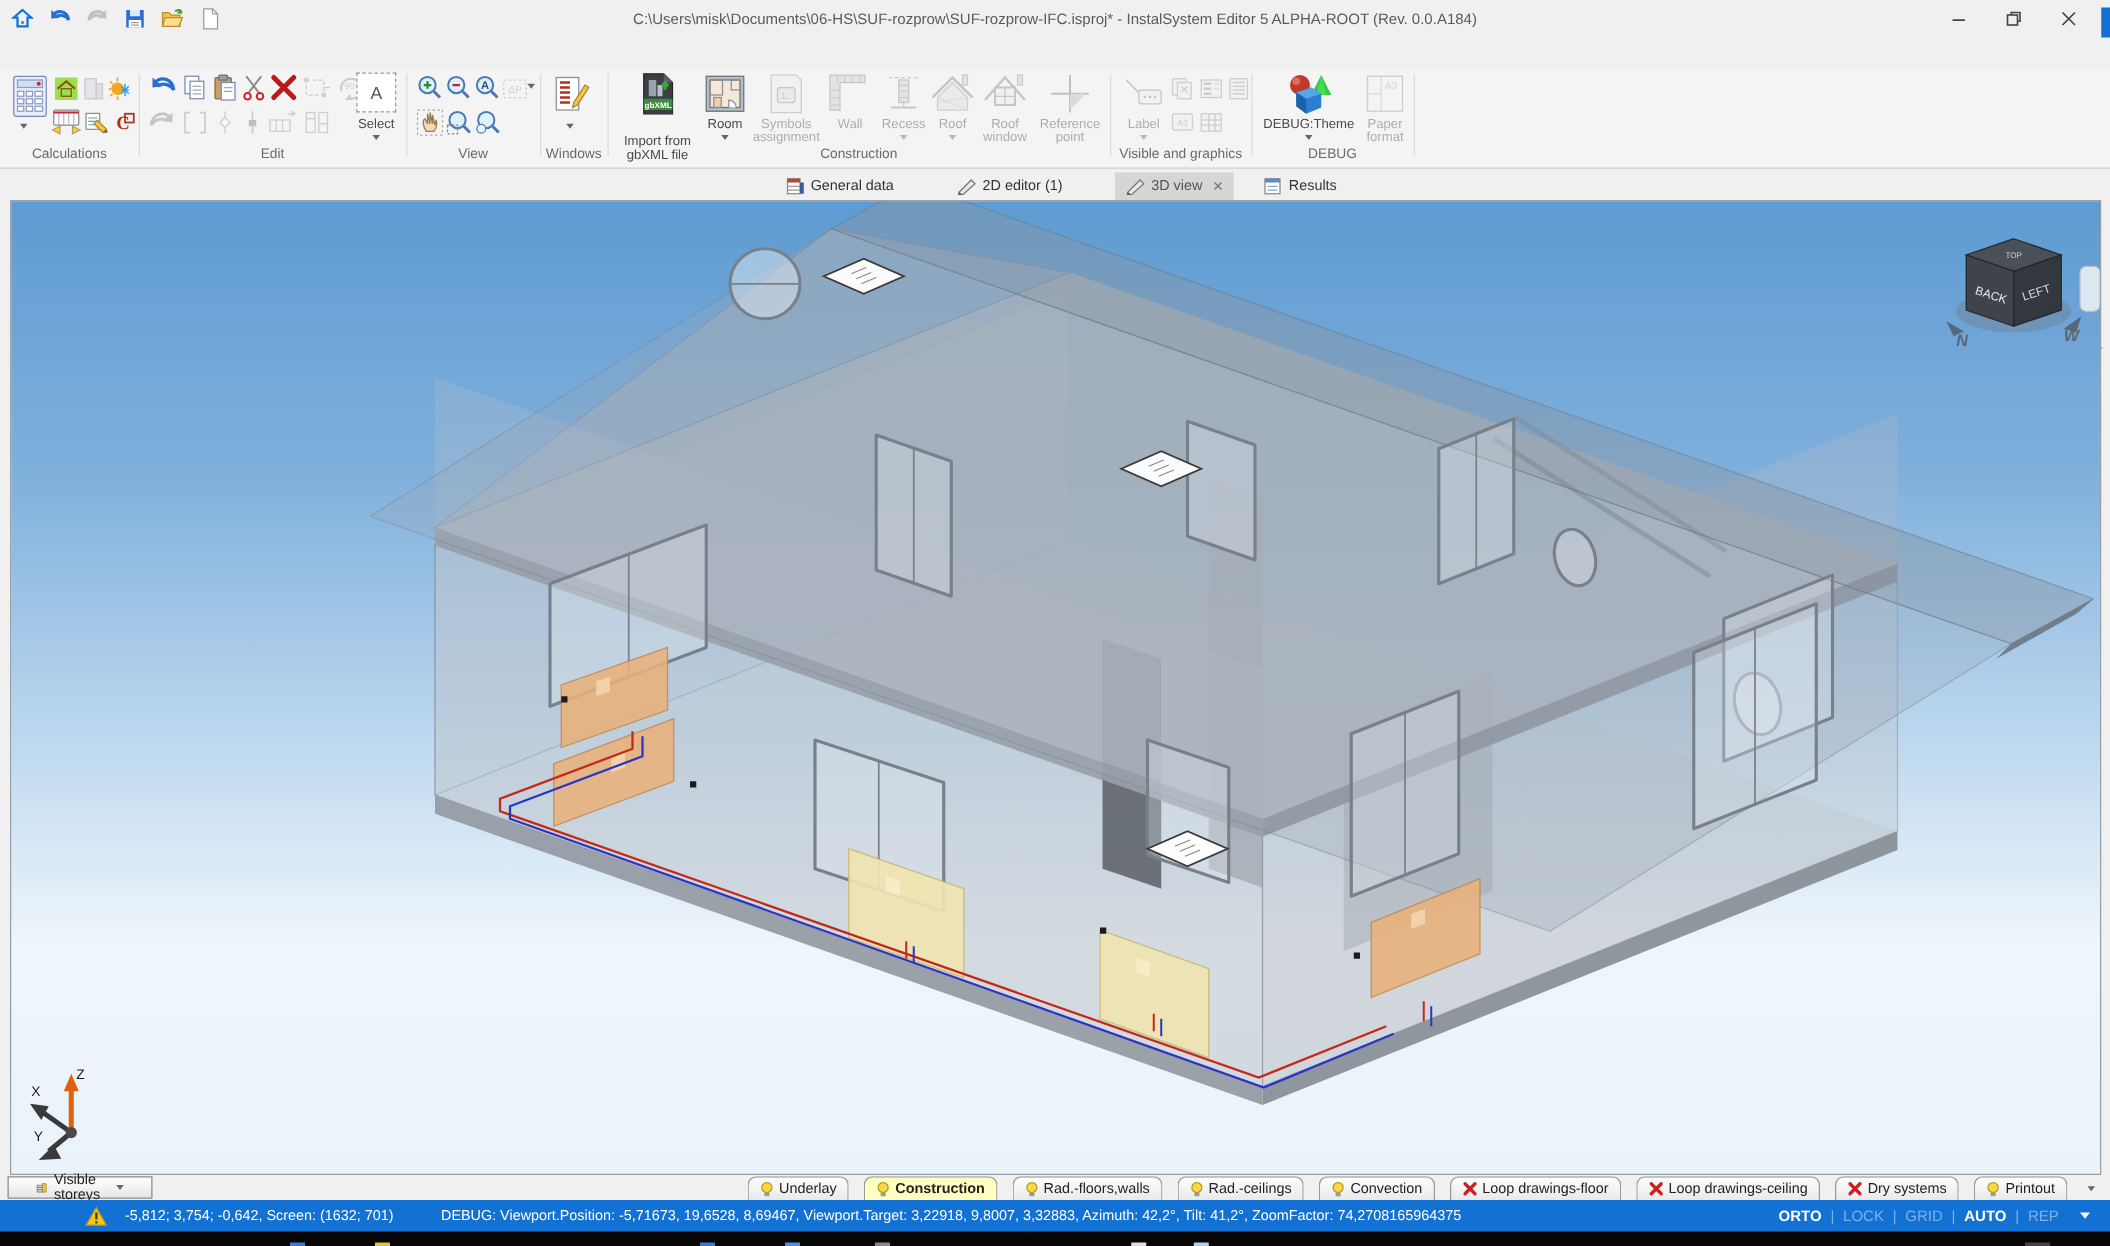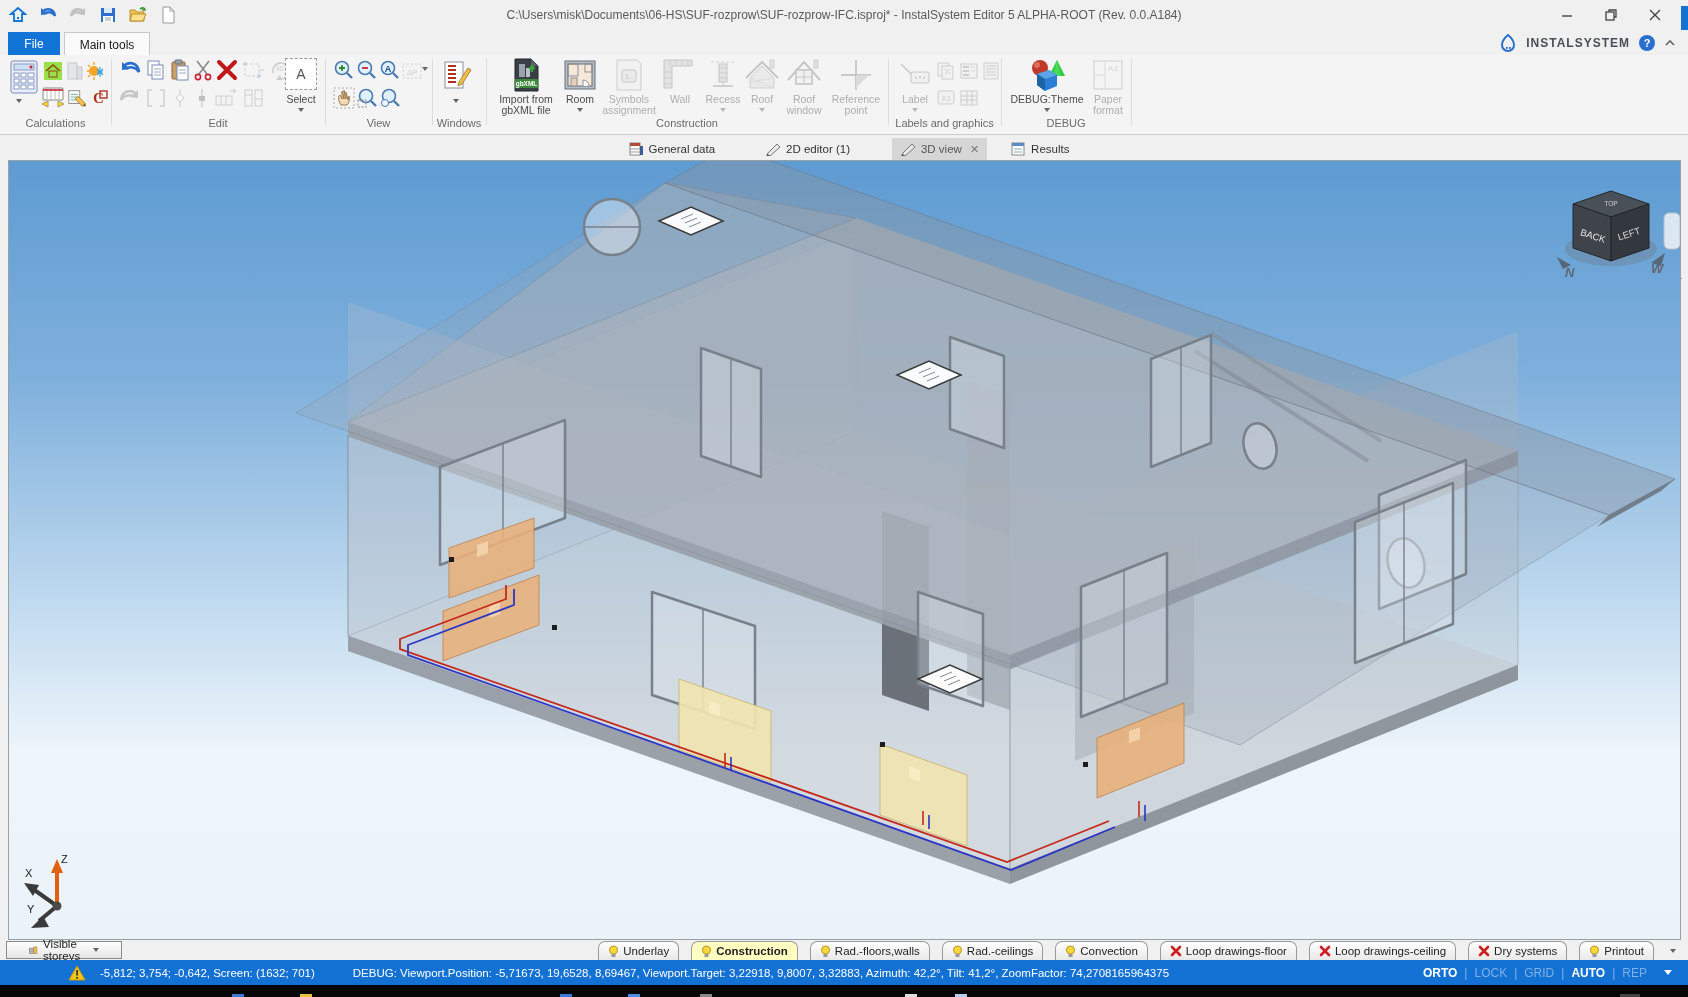--- a/index.html
+++ b/index.html
@@ -131,39 +131,20 @@
         </span>
       <span class="wb">
           <svg width="14" height="14" viewBox="0 0 14 14">
             <path d="M2 2 L12 12 M12 2 L2 12" stroke="#444" stroke-width="1.4"></path>
           </svg>
         </span>
     </div>
     <div class="bluesliver"></div>
   </div>
 
-  <div class="abs tabrow">
-    <div class="filetab">File</div>
-    <div class="maintab">Main tools</div>
-    <div class="brandbox">
-      <svg width="20" height="20" viewBox="0 0 20 20">
-          <path d="M10 2 C5 6 4 9 4 12 a6 6 0 0 0 12 0 C16 9 15 6 10 2 Z" fill="none" stroke="#2a6fd0" stroke-width="2"></path>
-          <rect x="8" y="14" width="1.8" height="1.8" fill="#2a6fd0"></rect>
-          <rect x="11" y="14" width="1.8" height="1.8" fill="#2a6fd0"></rect>
-        </svg>
-      <span class="brandtext">INSTALSYSTEM</span>
-      <svg width="18" height="18" viewBox="0 0 18 18">
-          <circle cx="9" cy="9" r="8" fill="#2a6fd0"></circle>
-          <text x="9" y="13" font-size="11" fill="#fff" text-anchor="middle" font-family="Liberation Sans" font-weight="bold">?</text>
-        </svg>
-      <svg width="12" height="12" viewBox="0 0 12 12">
-          <path d="M2 8 L6 4 L10 8" fill="none" stroke="#666" stroke-width="1.6"></path>
-        </svg>
-    </div>
-  </div>
 
   <div class="abs ribbon">
 
     <div class="gdiv" style="left:111px"></div>
     <div class="gdiv" style="left:325px"></div>
     <div class="gdiv" style="left:432px"></div>
     <div class="gdiv" style="left:486px"></div>
     <div class="gdiv" style="left:888px"></div>
     <div class="gdiv" style="left:1001px"></div>
     <div class="gdiv" style="left:1131px"></div>
@@ -421,21 +402,21 @@
     <div class="rbtn" style="left:494px;top:3px;width:64px">
       <svg width="30" height="34" viewBox="0 0 30 34">
           <path d="M4 1 L20 1 L27 8 L27 33 L4 33 Z" fill="#3a3f45" stroke="#23272c"></path>
           <path d="M20 1 L20 8 L27 8" fill="#5a6068"></path>
           <rect x="8" y="6" width="6" height="13" fill="#9aa2ac"></rect>
           <rect x="15" y="10" width="4" height="9" fill="#b8c0ca"></rect>
           <path d="M21 14 L21 8 M18.5 11 L21 8 L23.5 11" stroke="#3aa53a" stroke-width="2.4" fill="none"></path>
           <rect x="4" y="21" width="23" height="9" fill="#3a8a3a"></rect>
           <text x="15.5" y="28" font-size="6.5" fill="#fff" text-anchor="middle" font-weight="bold">gbXML</text>
         </svg>
-      <div style="margin-top:2px">Import from</div>
+      <div style="margin-top:16px">Import from</div>
       <div>gbXML file</div>
     </div>
     <div class="rbtn" style="left:560px;top:3px;width:40px">
       <svg width="34" height="34" viewBox="0 0 34 34">
           <rect x="2" y="3" width="30" height="28" fill="#b8bec6" stroke="#6a7078"></rect>
           <rect x="5" y="6" width="24" height="22" fill="#f6e8d8" stroke="#6a7078"></rect>
           <rect x="5" y="6" width="10" height="12" fill="none" stroke="#8a8f96"></rect>
           <rect x="22" y="6" width="7" height="8" fill="none" stroke="#8a8f96"></rect>
           <path d="M20 28 L20 22 A6 6 0 0 1 26 28" fill="#fff" stroke="#8a8f96"></path>
           <rect x="8" y="20" width="6" height="8" fill="#e8d0b8" stroke="#8a8f96"></rect>
@@ -559,21 +540,21 @@
     </div>
     <div class="sico dis" style="left:959px;top:33px">
       <svg width="20" height="18" viewBox="0 0 20 18">
           <rect x="2" y="2" width="16" height="14" fill="#eee" stroke="#999"></rect>
           <line x1="2" y1="7" x2="18" y2="7" stroke="#999"></line>
           <line x1="2" y1="11" x2="18" y2="11" stroke="#999"></line>
           <line x1="8" y1="2" x2="8" y2="16" stroke="#999"></line>
           <line x1="13" y1="2" x2="13" y2="16" stroke="#999"></line>
         </svg>
     </div>
-    <div class="glabel" style="left:888px;width:113px">Labels and graphics</div>
+    <div class="glabel" style="left:888px;width:113px">Visible and graphics</div>
 
     <div class="rbtn" style="left:1016px;top:3px;width:62px">
       <svg width="40" height="34" viewBox="0 0 40 34">
           <circle cx="13" cy="10" r="8" fill="#c0392b"></circle>
           <circle cx="10" cy="7" r="3" fill="#e8786a" opacity="0.8"></circle>
           <path d="M30 2 L38 18 L22 18 Z" fill="#2ecc40"></path>
           <path d="M30 2 L34 18 L26 18 Z" fill="#55e060" opacity="0.7"></path>
           <path d="M10 16 L22 12 L30 17 L30 28 L18 33 L10 27 Z" fill="#2a7fd4"></path>
           <path d="M10 16 L22 12 L30 17 L18 21 Z" fill="#5aa5e8"></path>
           <path d="M18 21 L18 33 L10 27 L10 16 Z" fill="#1e63a8"></path>

